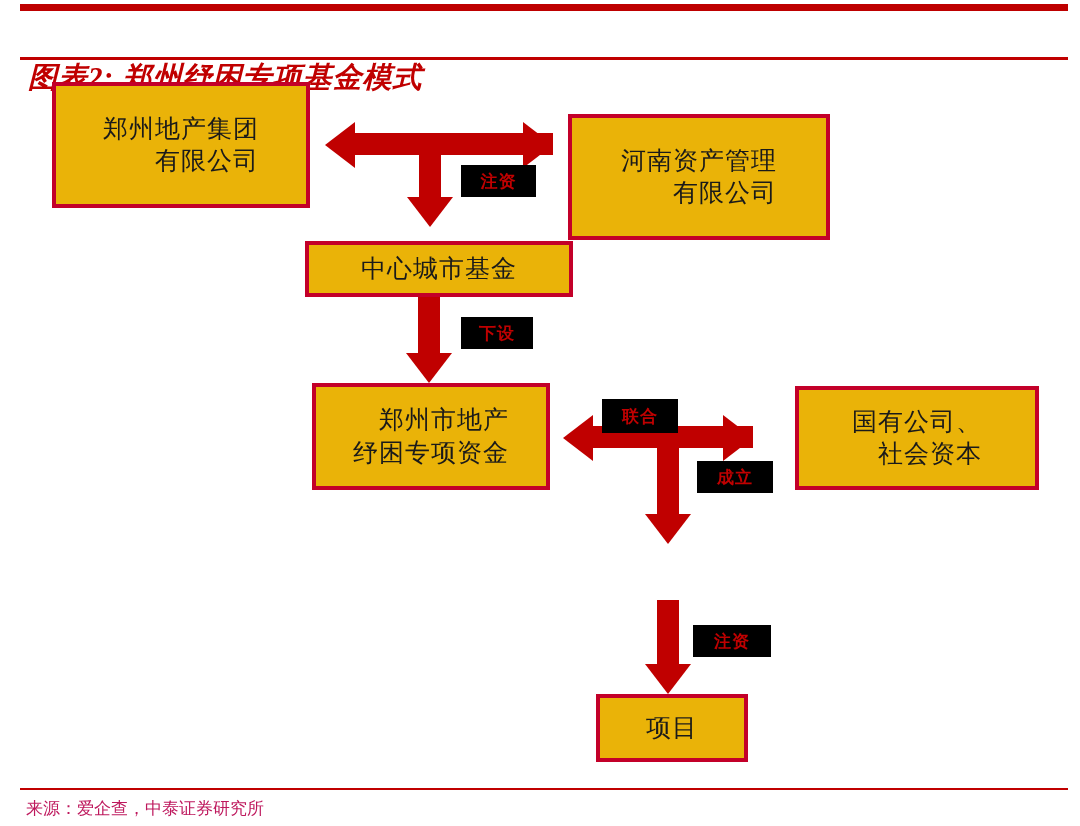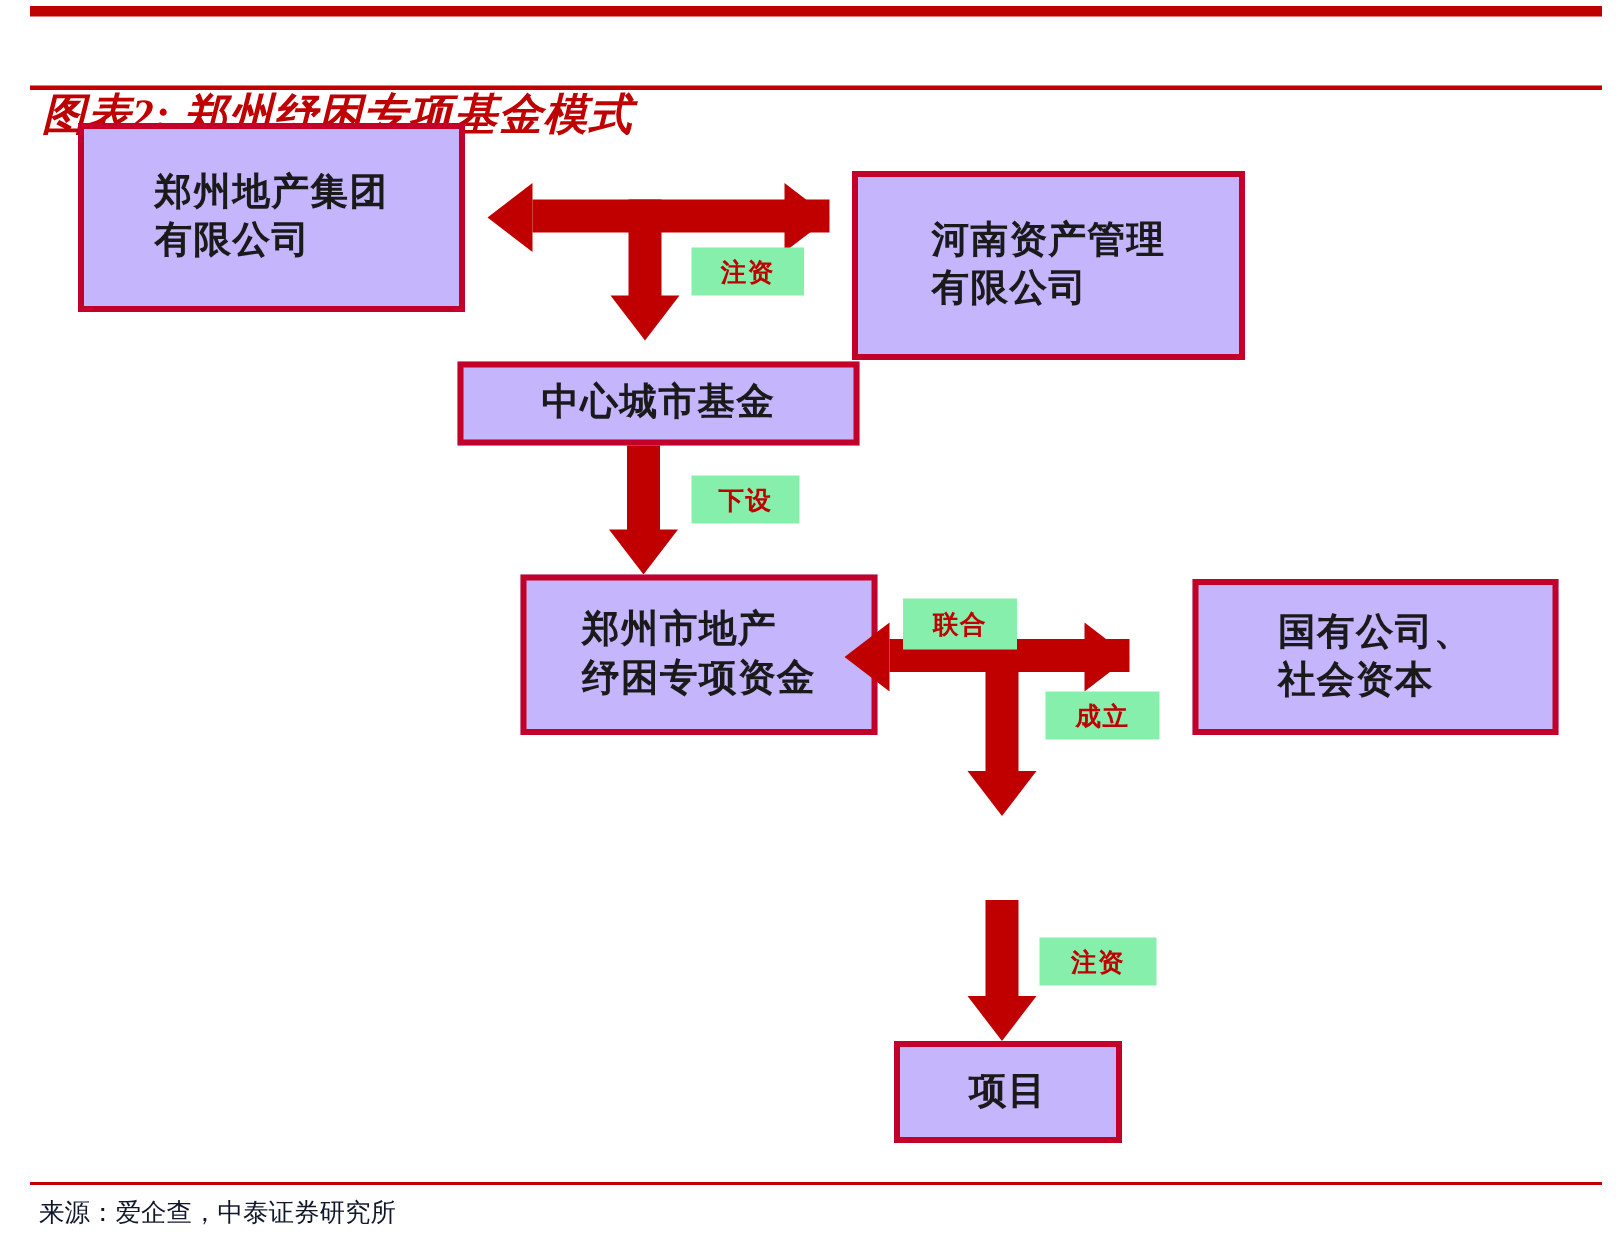--- a/index.html
+++ b/index.html
@@ -59,43 +59,42 @@
     width: 1048px;
     height: 2px;
     background: #C00000;
   }
   .source {
     position: absolute;
     left: 26px;
     top: 796px;
     height: 26px;
     line-height: 26px;
-    color: #0f172a;
+    color: #be185d;
     font-family: "Liberation Serif", "DejaVu Serif", serif;
     font-size: 17px;
     white-space: nowrap;
   }
 
   
   .node {
     position: absolute;
     box-sizing: border-box;
     border: 4px solid #C30029;
-    background: #c4b5fd;
+    background: #eab308;
     color: #1a1a1a;
     font-family: "Liberation Serif", "DejaVu Serif", serif;
     font-size: 25px;
     line-height: 1.30;
-    text-align: left;
+    text-align: right;
     display: flex;
     align-items: center;
     justify-content: center;
     white-space: pre-line;
     letter-spacing: 1px;
-    font-weight: bold;
   }
 
   
   .bar {
     position: absolute;
     background: #C00000;
   }
   .tri {
     position: absolute;
     width: 0;
@@ -114,21 +113,21 @@
   .tri-right {
     border-top: 23px solid transparent;
     border-bottom: 23px solid transparent;
     border-left: 30px solid #C00000;
   }
 
   
   .elabel {
     position: absolute;
     box-sizing: border-box;
-    background: #86efac;
+    background: #000000;
     color: #C00000;
     font-family: "Liberation Sans", "DejaVu Sans", sans-serif;
     font-weight: bold;
     font-size: 17px;
     line-height: 1;
     display: flex;
     align-items: center;
     justify-content: center;
     letter-spacing: 1px;
     white-space: nowrap;
@@ -157,21 +156,21 @@
 
   <div class="elabel" style="left:461px; top:165px; width:75px; height:32px;">注资</div>
 
   <div class="node" style="left:305px; top:241px; width:268px; height:56px;">中心城市基金</div>
 
   <div class="bar" style="left:418px; top:297px; width:22px; height:60px;"></div>
   <div class="tri tri-down" style="left:406px; top:353px;"></div>
 
   <div class="elabel" style="left:461px; top:317px; width:72px; height:32px;">下设</div>
 
-  <div class="node" style="left:312px; top:383px; width:238px; height:107px;margin-left:35px;">郑州市地产
+  <div class="node" style="left:312px; top:383px; width:238px; height:107px;">郑州市地产
 纾困专项资金</div>
 
   <div class="node" style="left:795px; top:386px; width:244px; height:104px;">国有公司、
 社会资本</div>
 
   <div class="tri tri-left" style="left:563px; top:415px;"></div>
   <div class="bar" style="left:593px; top:426px; width:160px; height:22px;"></div>
   <div class="tri tri-right" style="left:723px; top:415px;"></div>
   <div class="bar" style="left:657px; top:426px; width:22px; height:92px;"></div>
   <div class="tri tri-down" style="left:645px; top:514px;"></div>

